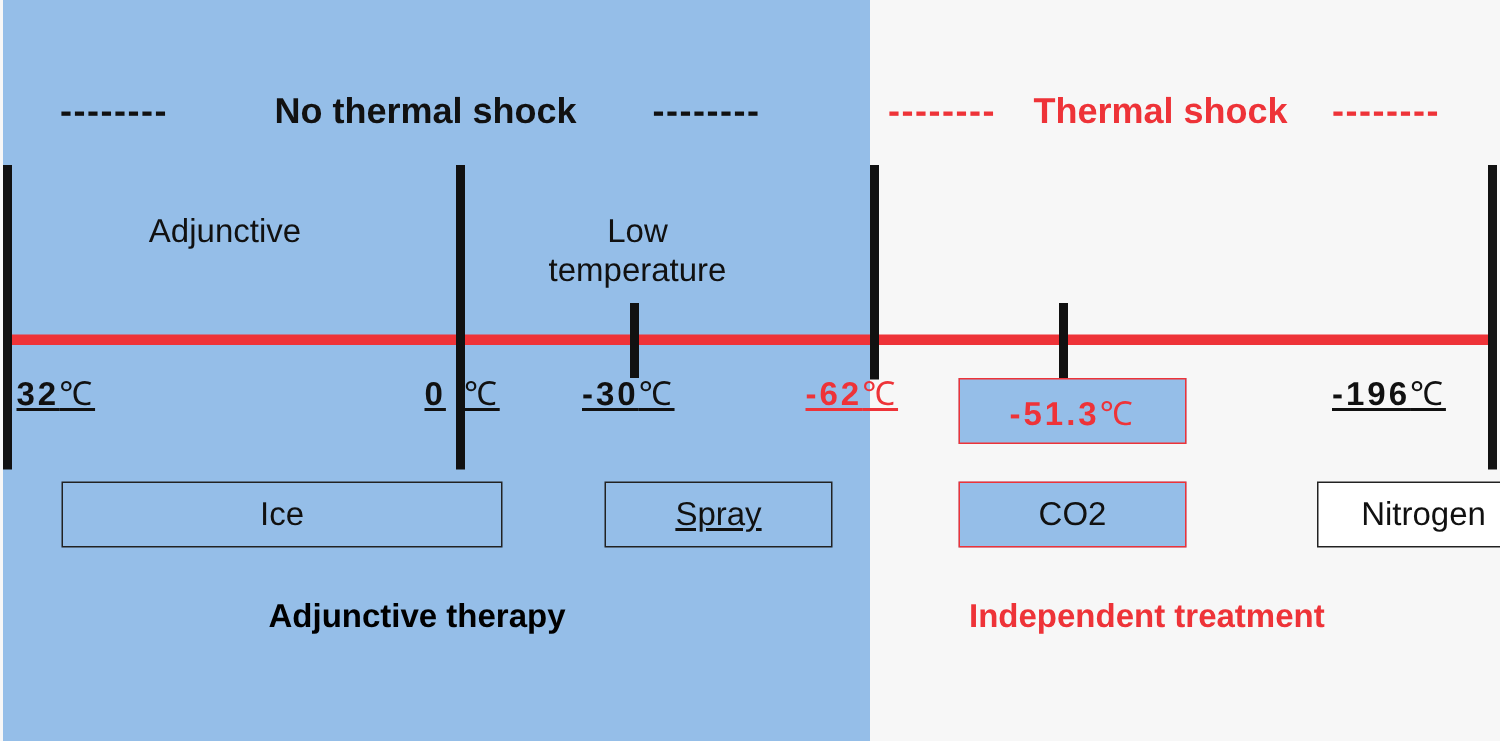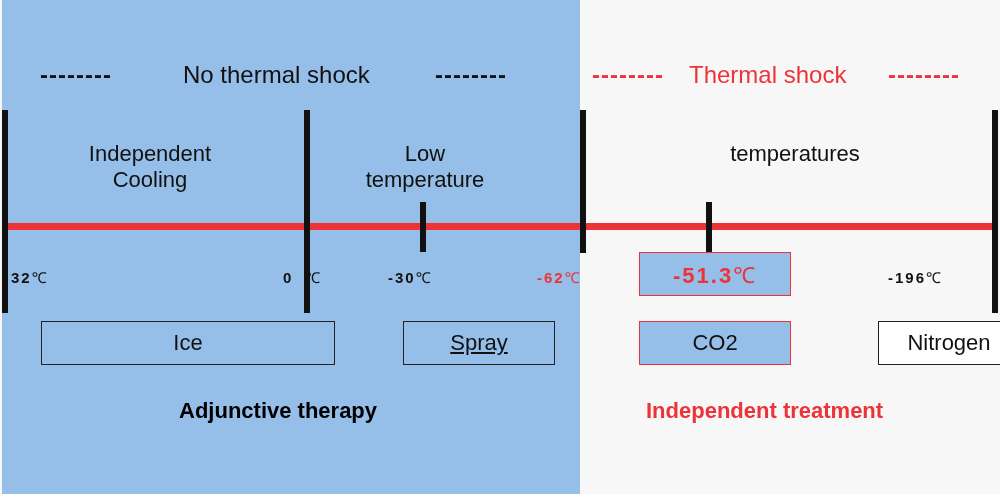--- a/index.html
+++ b/index.html
@@ -1,52 +1,50 @@
 <!DOCTYPE html>
 <html><head>
 <meta charset="utf-8">
 <style>
   html, body { margin:0; padding:0; }
   body { width:1000px; height:494px; position:relative; overflow:hidden; background:#f7f7f7; font-family:"Liberation Sans", sans-serif; }
   .abs { position:absolute; }
   #left-panel { left:2px; top:0; width:578px; height:494px; background:#95bee8; }
   #right-panel { left:580px; top:0; width:420px; height:494px; background:#f7f7f7; }
-  .header { font-weight:normal; font-size:24px; white-space:pre; top:60px; line-height:30px; }
+  .header { font-weight:bold; font-size:24px; white-space:pre; top:60px; line-height:30px; }
   .dash { font-weight:bold; font-size:24px; top:60px; line-height:30px; letter-spacing:1px; }
   .zone { font-size:22px; line-height:26px; text-align:center; color:#111; }
   .bar { background:#111; }
   .redline { background:#ee3338; }
-  .temp { font-weight:bold; font-size:15px; line-height:28px; top:264px; letter-spacing:2px; white-space:nowrap; }
+  .temp { font-weight:bold; font-size:22px; line-height:28px; top:249px; letter-spacing:2px; white-space:nowrap;text-decoration:underline; }
   .temp .unit { font-weight:normal; }
   .box { box-sizing:border-box; border:1.5px solid #222; display:flex; align-items:center; justify-content:center; font-size:22px; color:#111;margin-left:31px; }
   .footer { font-weight:bold; font-size:22px; top:396px; line-height:30px; white-space:nowrap; }
 </style>
 </head>
 <body>
 
 <div id="left-panel" class="abs"></div>
 <div id="right-panel" class="abs"></div>
 
 <div class="abs dash" style="left:40px;color:#111;">--------</div>
 <div class="abs header" style="left:183px;color:#111;">No thermal shock</div>
 <div class="abs dash" style="left:435px;color:#111;">--------</div>
 <div class="abs dash" style="left:592px;color:#ee3338;">--------</div>
 <div class="abs header" style="left:689px;color:#ee3338;">Thermal shock</div>
 <div class="abs dash" style="left:888px;color:#ee3338;">--------</div>
 
 <div class="abs zone" style="left:20px;width:260px;top:141px;">
-  <div>Independent</div>
-  <div>Cooling</div>
+  <div>Adjunctive</div>
 </div>
 <div class="abs zone" style="left:320px;width:210px;top:141px;">
   <div>Low</div>
   <div>temperature</div>
 </div>
 <div class="abs zone" style="left:660px;width:270px;top:141px;">
-  <div>temperatures</div>
 </div>
 
 <div class="abs redline" style="left:8px;top:223px;width:986px;height:7px;"></div>
 
 <div class="abs bar" style="left:2px;top:110px;width:6px;height:203px;"></div>
 <div class="abs bar" style="left:304px;top:110px;width:6px;height:203px;"></div>
 <div class="abs bar" style="left:420px;top:202px;width:6px;height:50px;"></div>
 <div class="abs bar" style="left:580px;top:110px;width:6px;height:143px;"></div>
 <div class="abs bar" style="left:706px;top:202px;width:6px;height:50px;"></div>
 <div class="abs bar" style="left:992px;top:110px;width:6px;height:203px;"></div>

